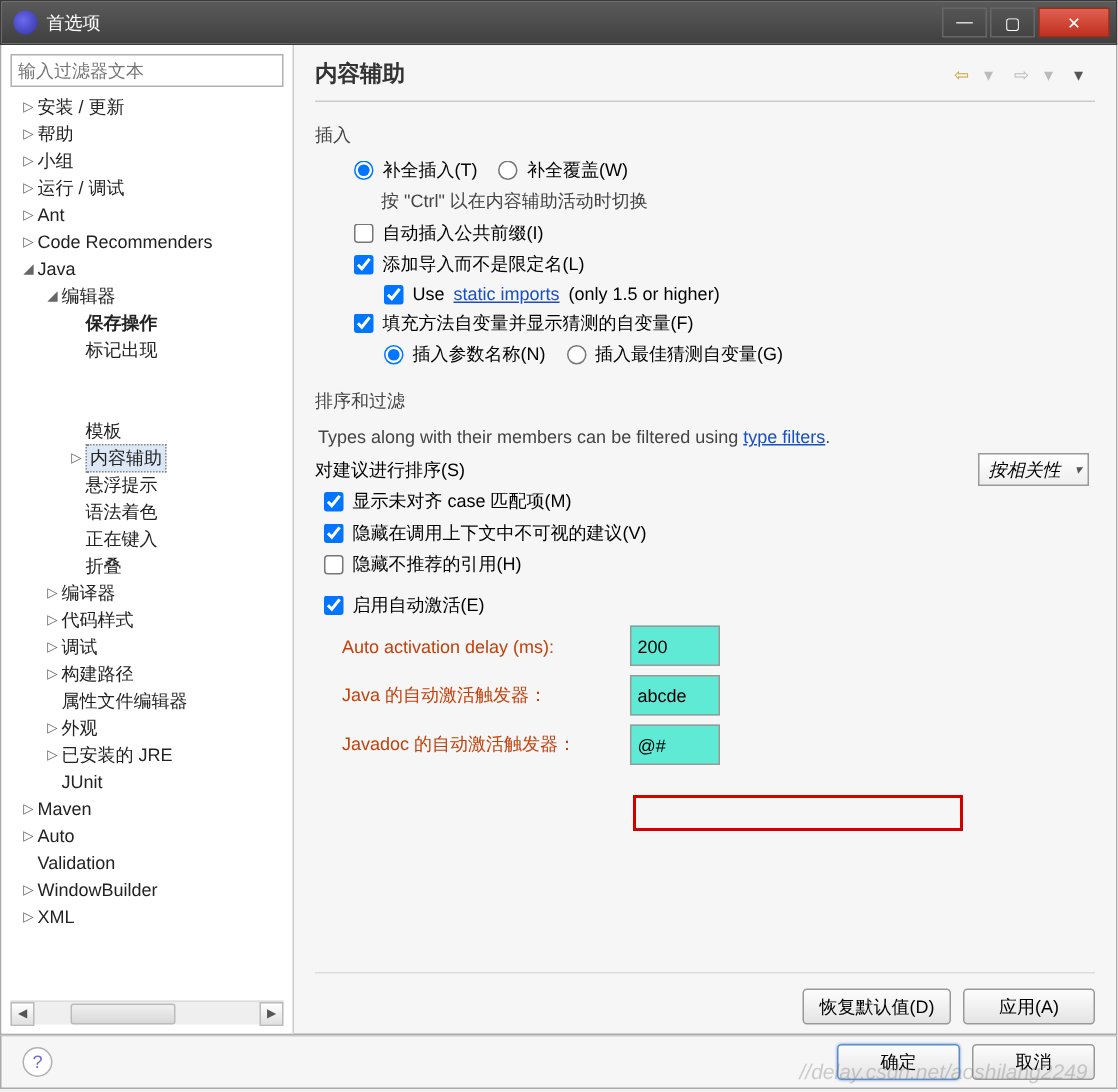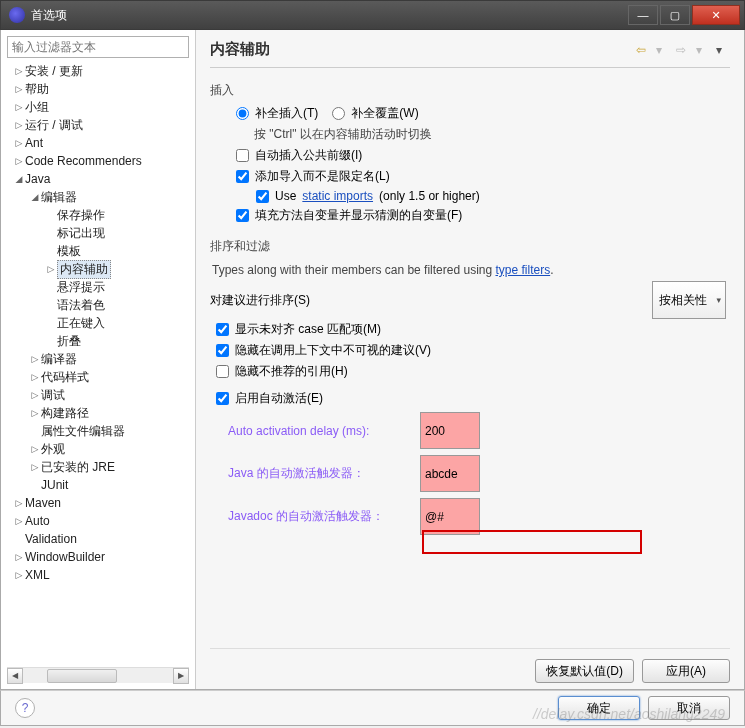--- a/index.html
+++ b/index.html
@@ -31,31 +31,31 @@
 .navicon { width: 14px; height: 14px; font-size: 12px; color: #caa63a; }
 .section-title { color: #444; margin: 6px 0 4px 0; }
 .group { border-bottom: 0; padding: 0 0 6px 0; }
 .row { display: flex; align-items: center; padding: 2px 0 2px 6px; gap: 6px; }
 .row.indent { padding-left: 26px; }
 .chk { width: 13px; height: 13px; }
 .rd { width: 13px; height: 13px; }
 .linklike { color: #1a4fbf; text-decoration: underline; cursor: pointer; }
 .desc { color: #444; padding: 4px 0 4px 2px; }
 .rhsrow { display: flex; align-items: center; padding: 3px 0; }
-.rhsrow .lab { width: 210px; padding-left: 18px; color: #8b5cf6; }
-.txt { width: 60px; height: 37px; border: 1px solid #999; padding: 4px 4px; background: #fca5a5; }
+.rhsrow .lab { width: 210px; padding-left: 18px; color: #c2410c; }
+.txt { width: 60px; height: 27px; border: 1px solid #999; padding: 4px 4px; background: #5eead4; }
 .txt.wide { width: 60px; }
 .redbox { position: absolute; border: 2px solid #d40000; pointer-events: none; }
 .btnbar { display: flex; justify-content: flex-end; gap: 8px; padding: 10px 0 0 0; border-top: 1px solid #ddd; margin-top: auto; }
 .btn { min-width: 88px; height: 24px; border: 1px solid #999; background: linear-gradient(#fdfdfd,#e4e4e4); border-radius: 3px; padding: 0 10px; }
 .btn.def { border: 1px solid #5a8ed0; box-shadow: 0 0 2px #5a8ed0; }
 .footer { height: 36px; border-top: 1px solid #ccc; background: #f6f6f6; display: flex; align-items: center; padding: 0 14px; border: 1px solid #aaa; border-top: 1px solid #ccc; }
 .helpicon { width: 20px; height: 20px; border: 1px solid #b0b0b0; border-radius: 50%; display: flex; align-items: center; justify-content: center; color: #6a6ad0; background: #fff; }
 .footer .btns { margin-left: auto; display: flex; gap: 8px; }
-.combo { height: 38px; border: 1px solid #999; background: linear-gradient(#fff,#eee); padding: 0 18px 0 6px; position: relative; display: inline-flex; align-items: center; }
+.combo { height: 22px; border: 1px solid #999; background: linear-gradient(#fff,#eee); padding: 0 18px 0 6px; position: relative; display: inline-flex; align-items: center; font-style: italic; }
 .combo::after { content: "▾"; position: absolute; right: 4px; font-size: 9px; color: #555; }
 .sortrow { display: flex; align-items: center; justify-content: space-between; padding-right: 4px; }
 .watermark { position: absolute; bottom: 6px; right: 20px; color: rgba(120,120,120,.35); font-size: 14px; font-style: italic; pointer-events: none; }
 </style>
 </head>
 <body>
 
 <div class="titlebar">
   <div class="titlebar-icon"></div>
   <div class="titlebar-text">首选项</div>
@@ -96,29 +96,29 @@
             <span class="lbl">Code Recommenders</span>
           </div>
           <div class="ti" style="padding-left: 6px;">
             <span class="arr">◢</span>
             <span class="lbl">Java</span>
           </div>
           <div class="ti" style="padding-left: 22px;">
             <span class="arr">◢</span>
             <span class="lbl">编辑器</span>
           </div>
-          <div class="ti" style="padding-left: 38px;">
+          <div class="ti" style="padding-left: 38px; font-weight: bold;">
             <span class="arr blank">▷</span>
             <span class="lbl">保存操作</span>
           </div>
           <div class="ti" style="padding-left: 38px;">
             <span class="arr blank">▷</span>
             <span class="lbl">标记出现</span>
           </div>
-          <div class="ti" style="padding-left: 38px;">
+          <div class="ti" style="padding-left: 38px; margin-top: 36px;">
             <span class="arr blank">▷</span>
             <span class="lbl">模板</span>
           </div>
           <div class="ti" style="padding-left: 38px;">
             <span class="arr">▷</span>
             <span class="lbl sel">内容辅助</span>
           </div>
           <div class="ti" style="padding-left: 38px;">
             <span class="arr blank">▷</span>
             <span class="lbl">悬浮提示</span>
@@ -230,20 +230,26 @@
       <div class="row indent" style="padding-left:46px">
         <input type="checkbox" class="chk" checked="" style="">
         <span>Use </span>
         <span class="linklike">static imports</span>
         <span> (only 1.5 or higher)</span>
       </div>
       <div class="row indent">
           <input type="checkbox" class="chk" checked="" style="">
           <span>填充方法自变量并显示猜测的自变量(F)</span>
         </div>
+      <div class="row indent" style="padding-left:46px">
+        <input type="radio" class="rd" checked="" style="">
+          <span>插入参数名称(N)</span>
+        <input type="radio" class="rd" style="margin-left: 8px;">
+          <span>插入最佳猜测自变量(G)</span>
+      </div>
     </div>
 
     <div class="group">
       <div class="section-title">排序和过滤</div>
       <div class="desc">
         <span>Types along with their members can be filtered using </span><span class="linklike">type filters</span><span>.</span>
       </div>
       <div class="sortrow">
         <span>对建议进行排序(S)</span>
         <span class="combo">

